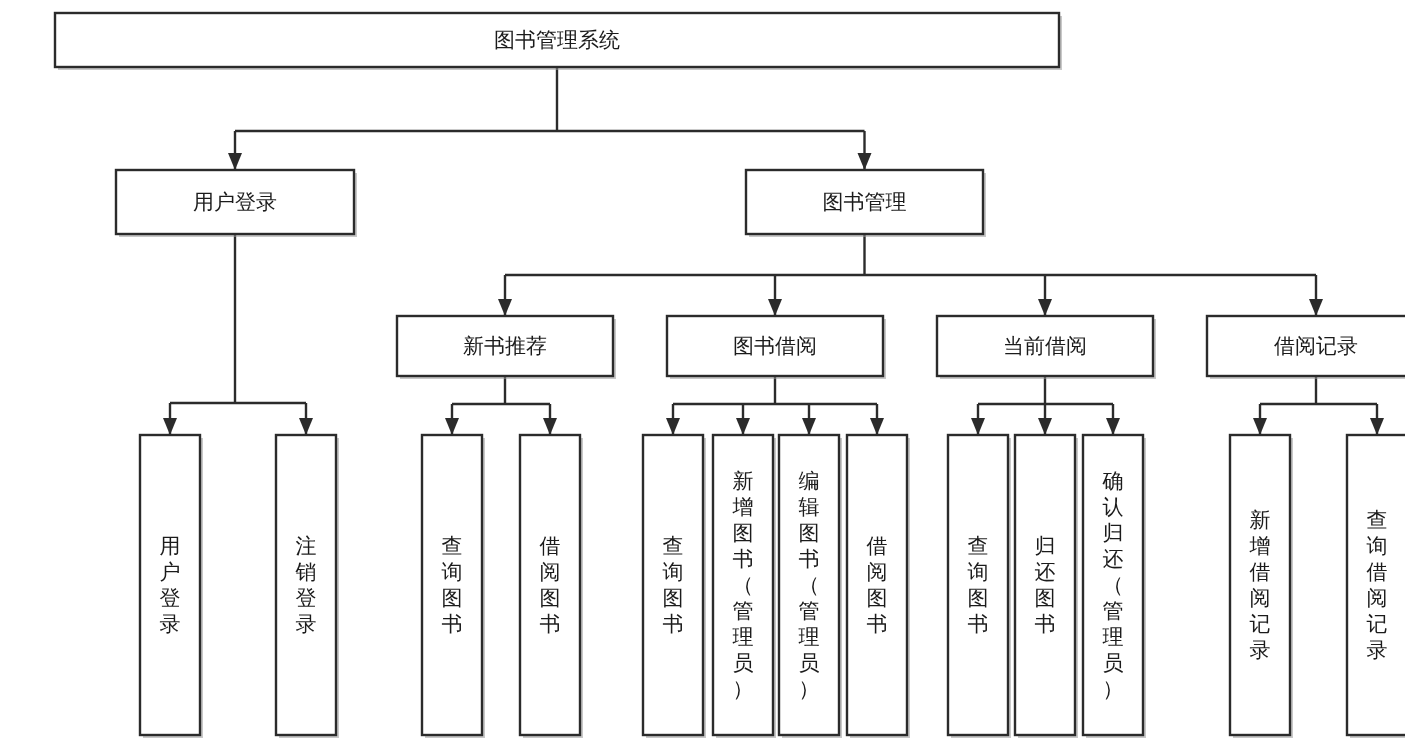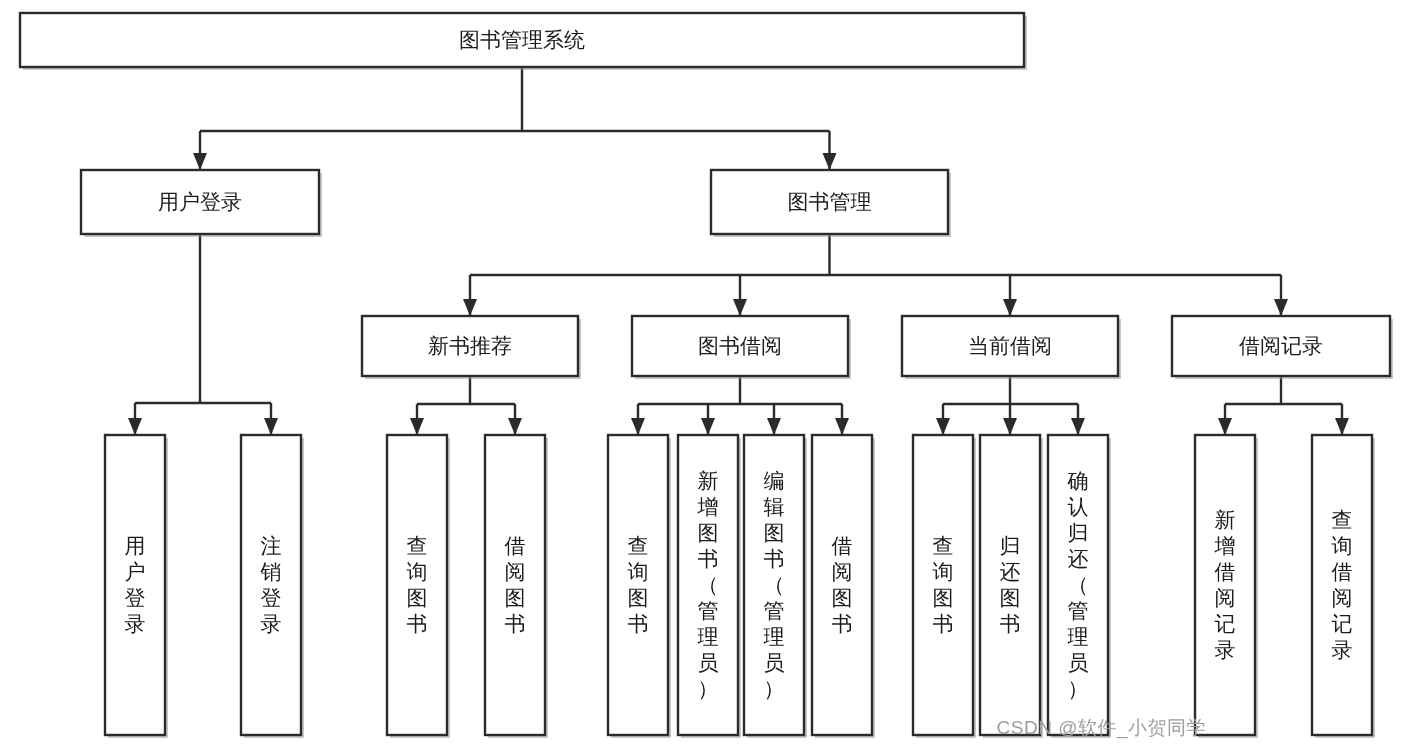--- a/index.html
+++ b/index.html
@@ -9,24 +9,25 @@
   }
   body {
     width: 1405px;
     height: 747px;
     font-family: "Liberation Sans", sans-serif;
     position: relative;
     overflow: hidden;
   }
   #diagram-root {
     position: absolute;
-    left: 0;
+    left: 15px;
     top: 0;
     width: 1218px;
     height: 747px;
+    padding-left: 20px;
   }
   svg.diagram {
     display: block;
     width: 1405px;
     height: 747px;
   }
   .node-box {
     fill: #ffffff;
     stroke: #2b2b2b;
     stroke-width: 2.4;
@@ -224,14 +225,13 @@
           <rect x="1195" y="435" width="60" height="300" class="node-box"></rect>
           <text x="1225" y="527.28" class="node-label-v"><tspan x="1225" dy="0">新</tspan><tspan x="1225" dy="26">增</tspan><tspan x="1225" dy="26">借</tspan><tspan x="1225" dy="26">阅</tspan><tspan x="1225" dy="26">记</tspan><tspan x="1225" dy="26">录</tspan></text>
         </g>
         <g>
           <rect x="1315" y="438" width="60" height="300" class="node-shadow"></rect>
           <rect x="1312" y="435" width="60" height="300" class="node-box"></rect>
           <text x="1342" y="527.28" class="node-label-v"><tspan x="1342" dy="0">查</tspan><tspan x="1342" dy="26">询</tspan><tspan x="1342" dy="26">借</tspan><tspan x="1342" dy="26">阅</tspan><tspan x="1342" dy="26">记</tspan><tspan x="1342" dy="26">录</tspan></text>
         </g>
       </g>
   </svg>
-  <div class="watermark">CSDN @软件_小贺同学</div>
 </div>
 
 </body></html>

